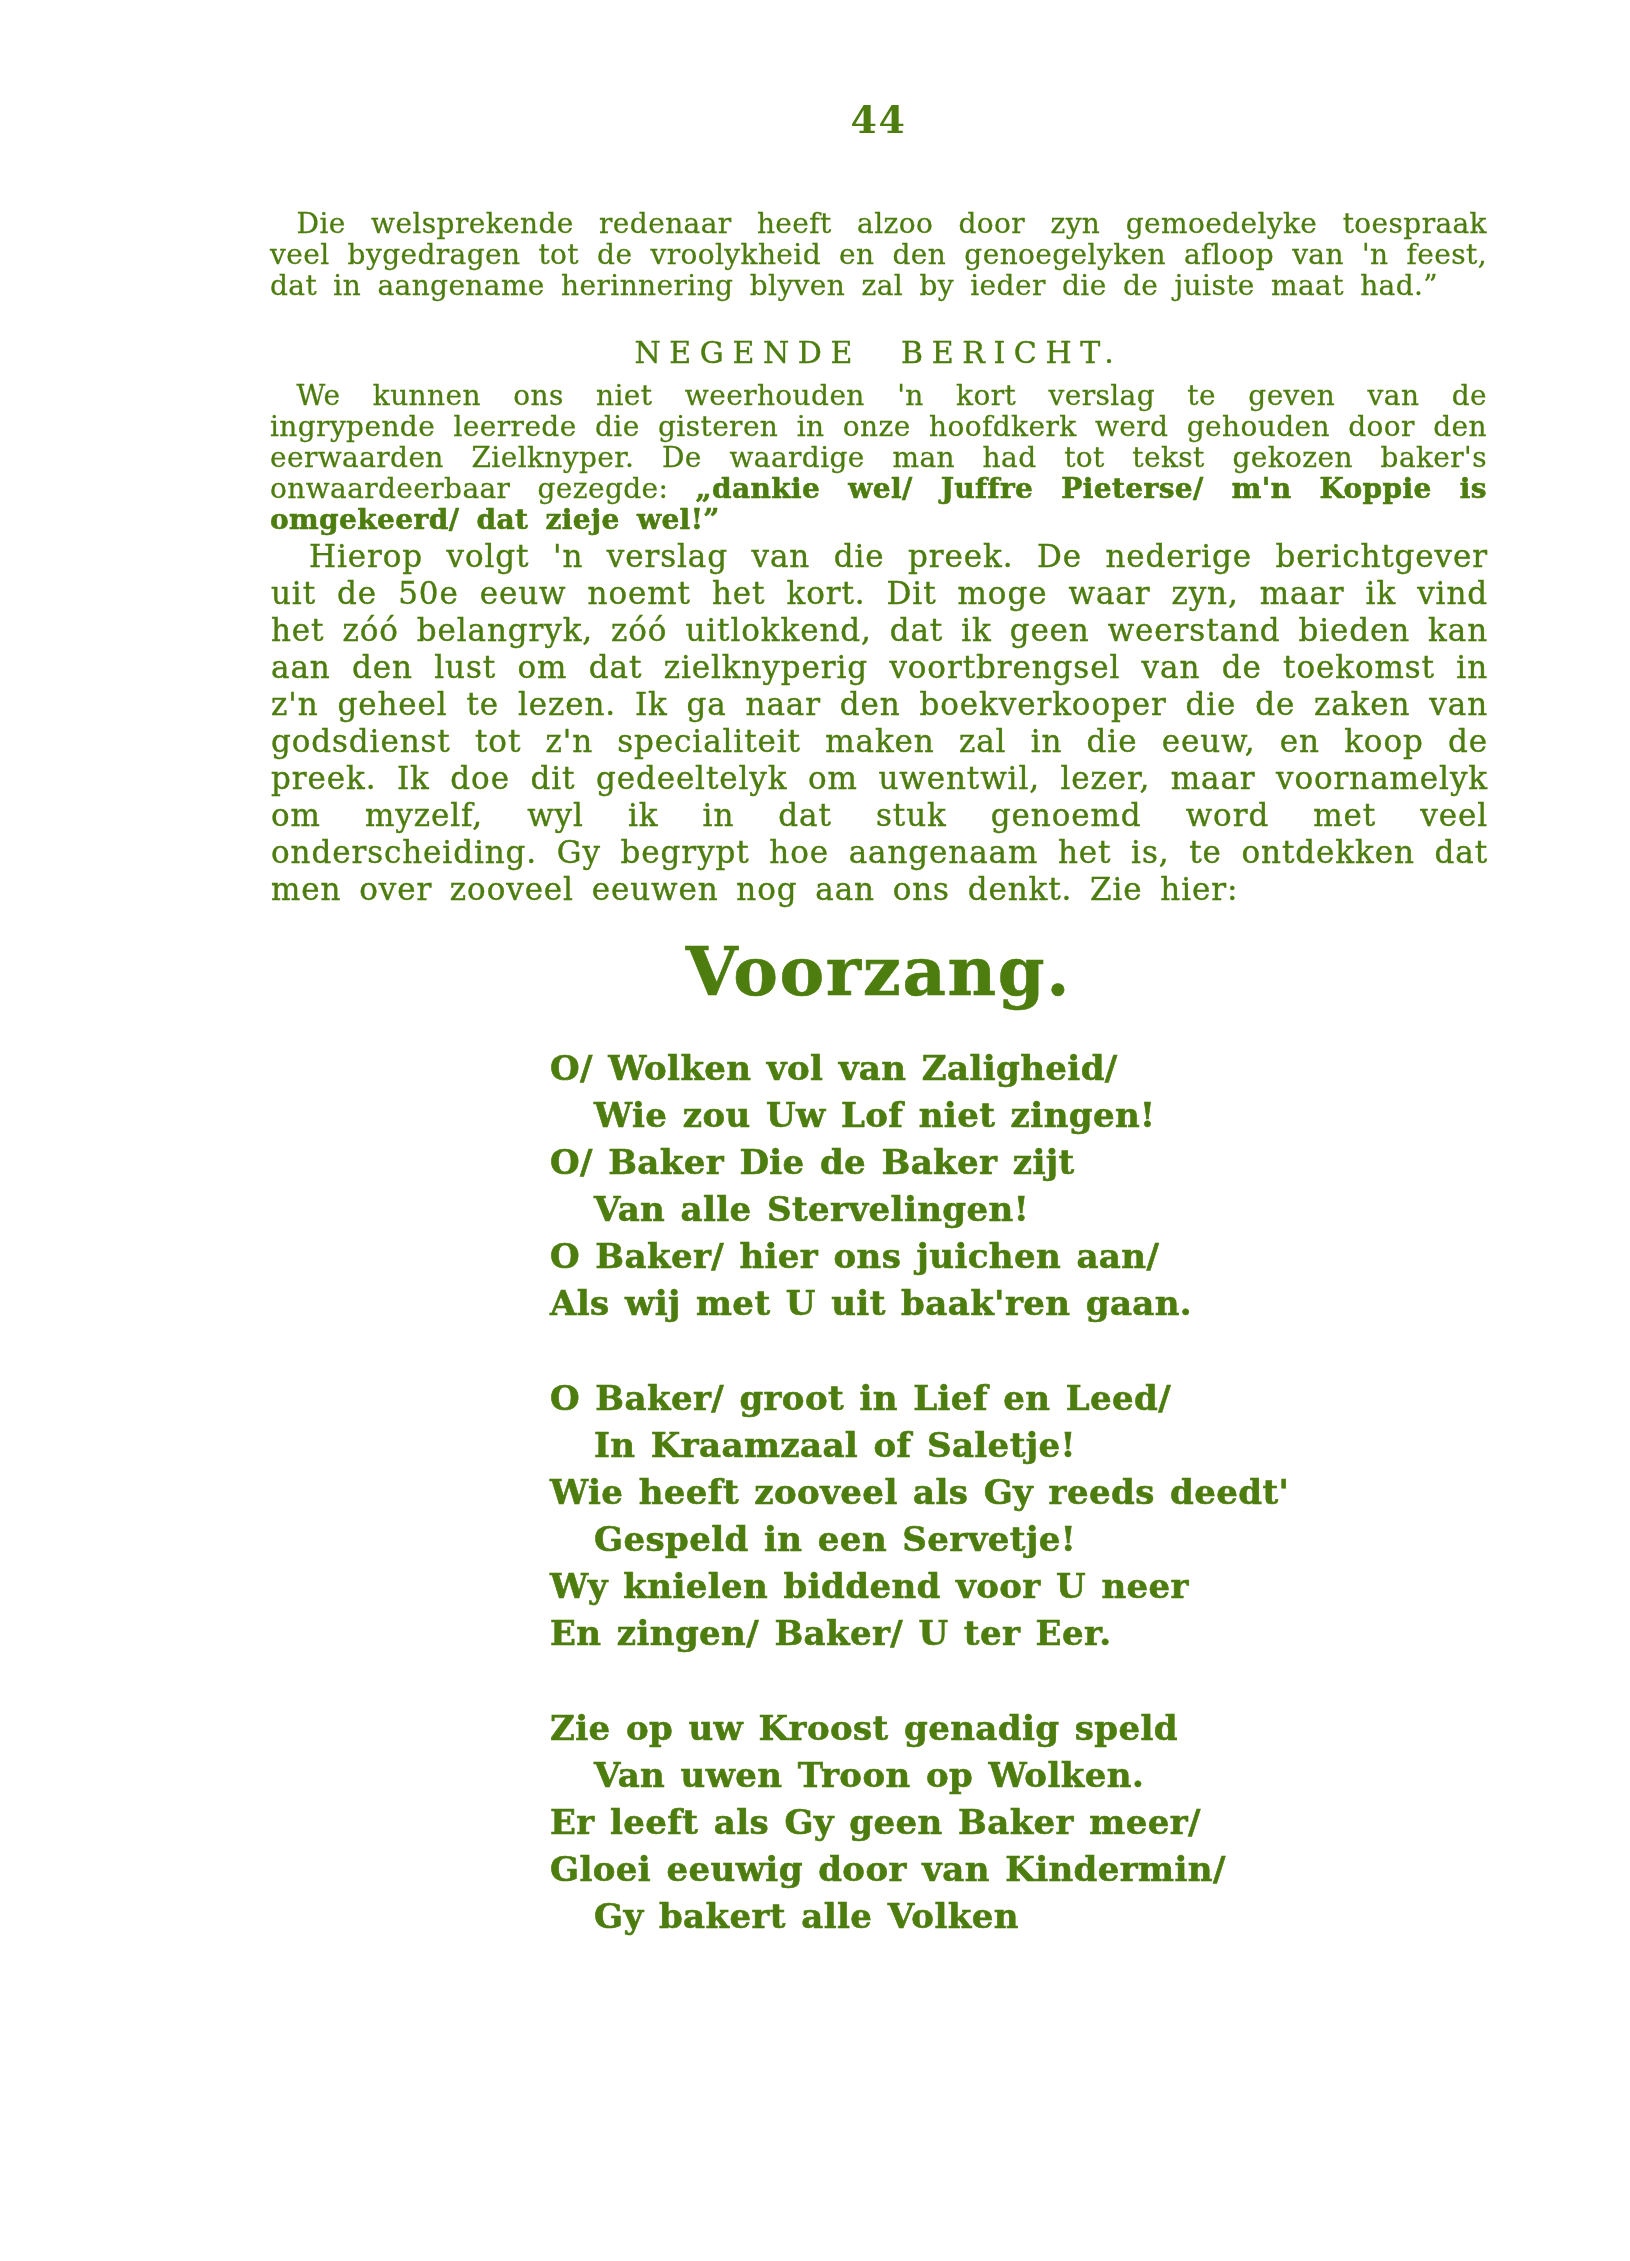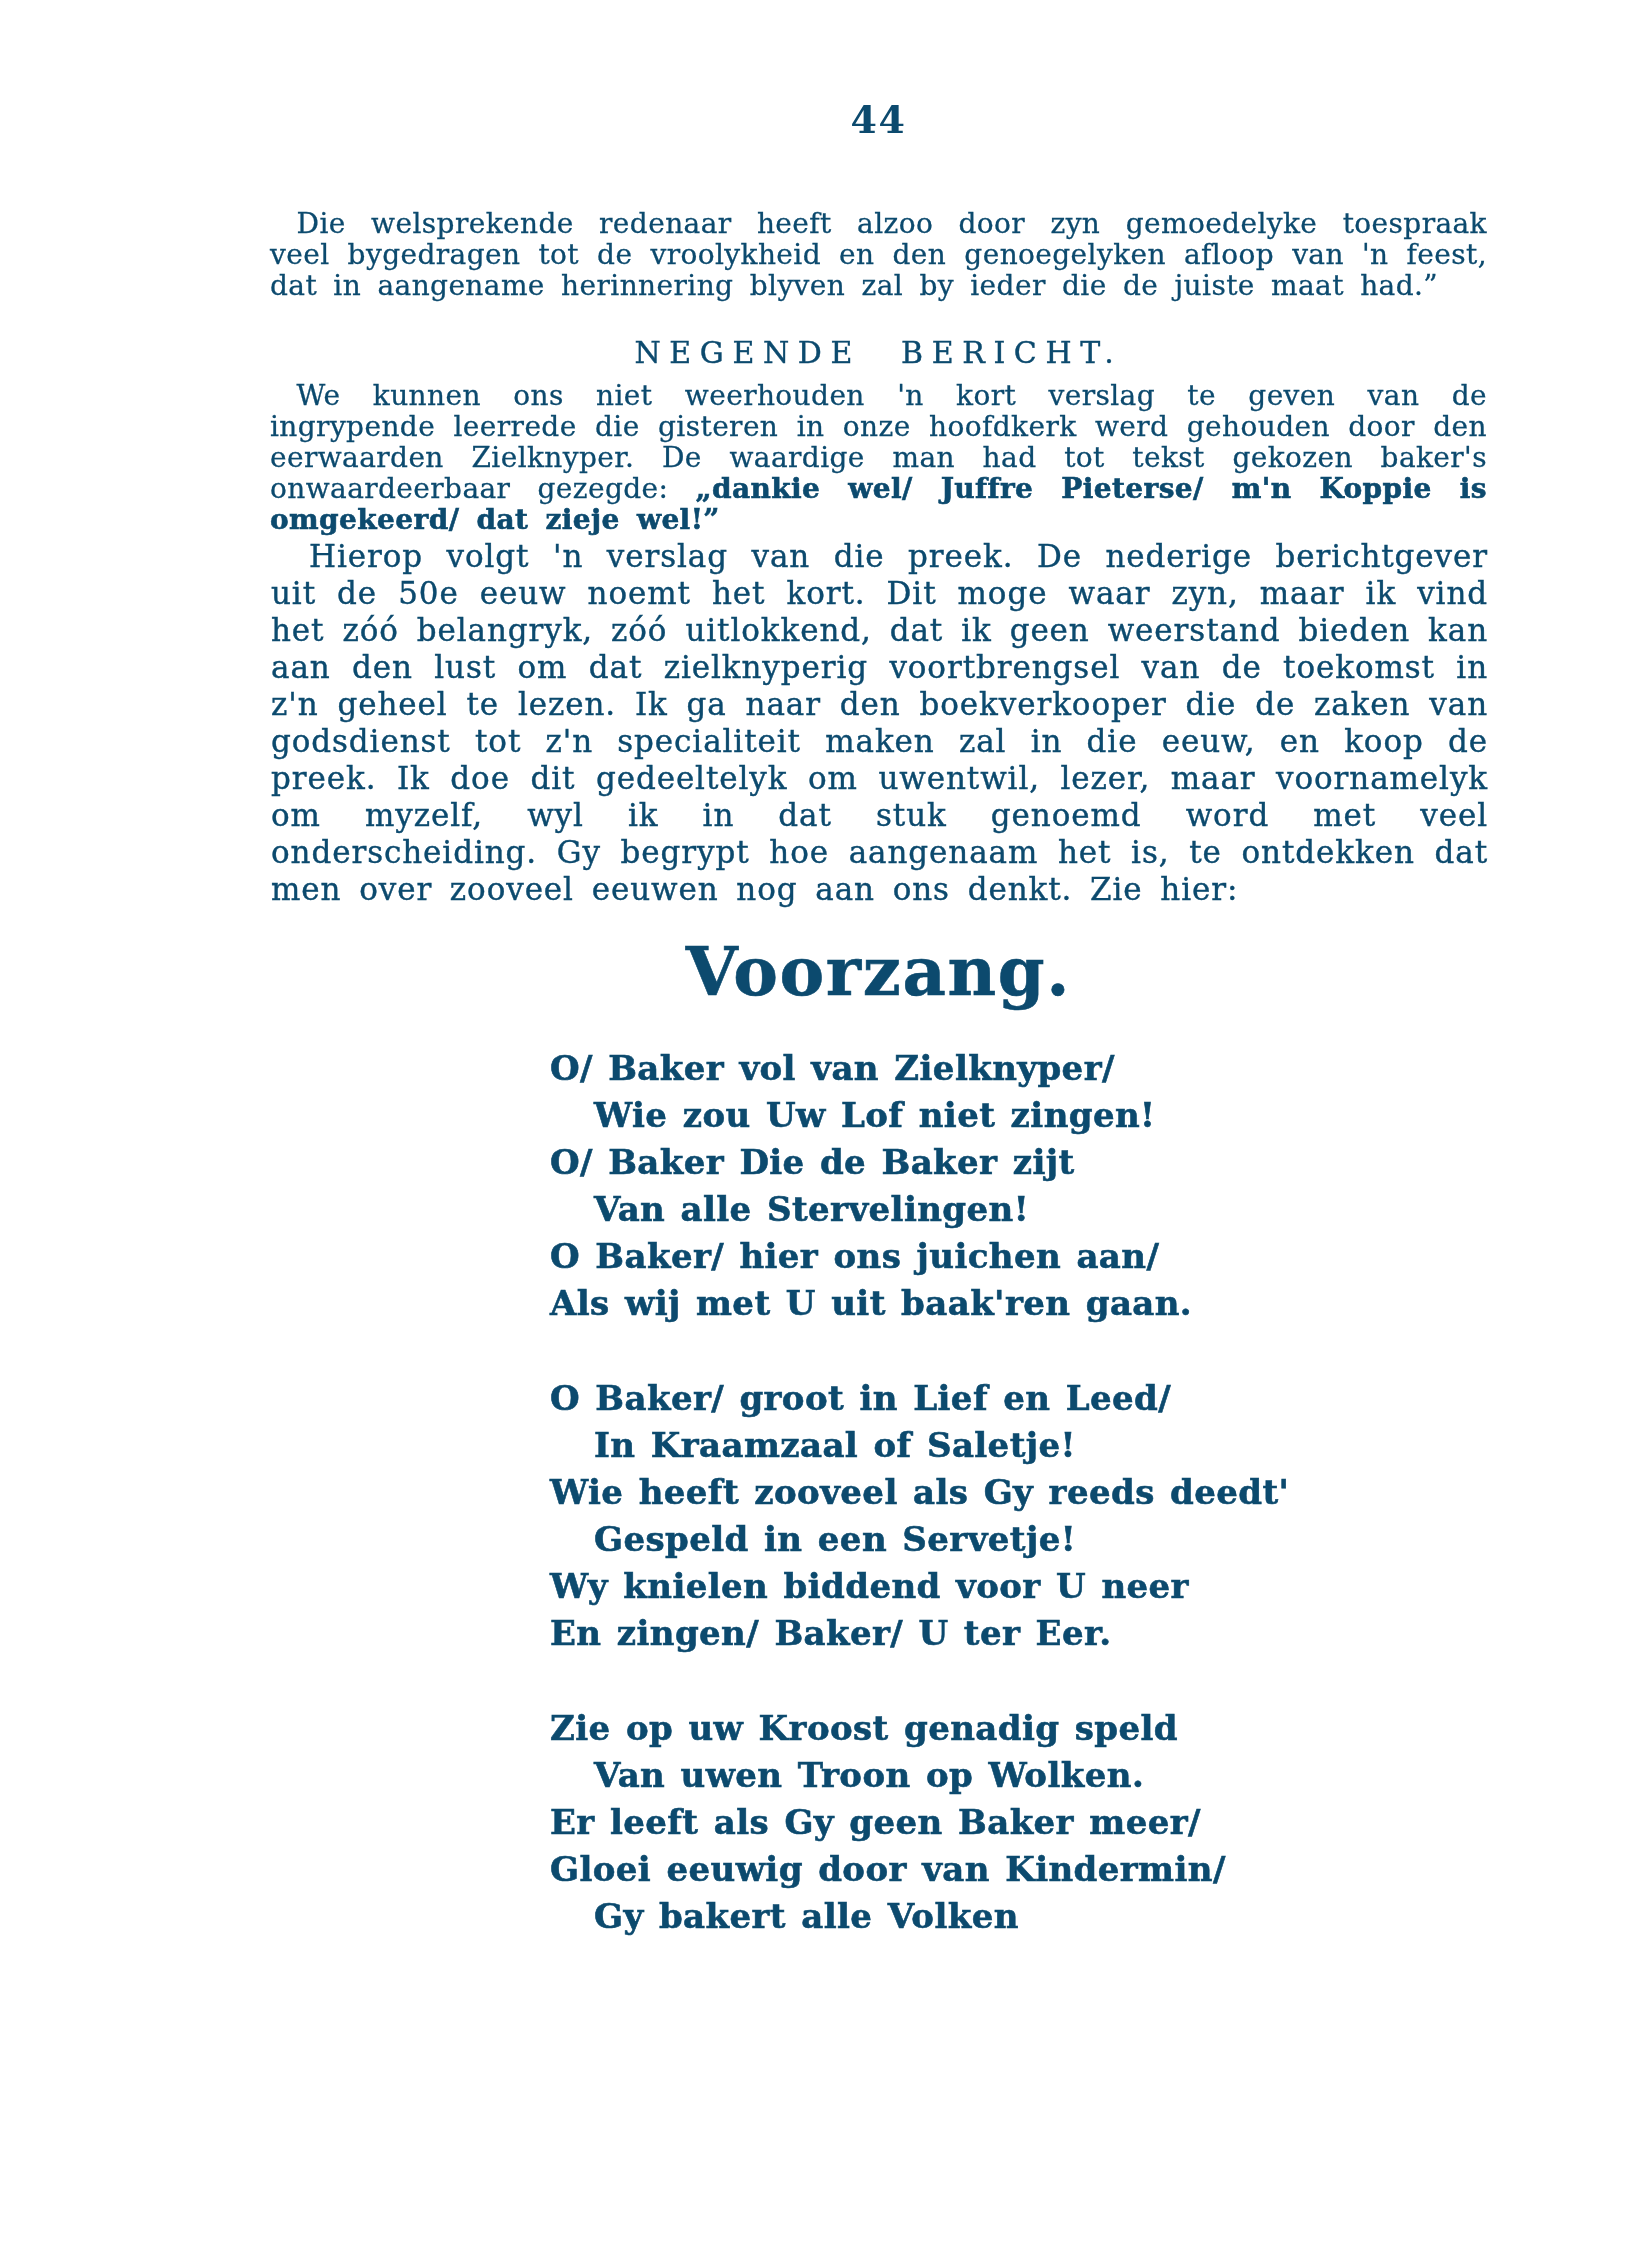--- a/index.html
+++ b/index.html
@@ -5,21 +5,21 @@
   html, body {
     margin: 0;
     padding: 0;
     background: #ffffff;
   }
   .page {
     position: relative;
     width: 1630px;
     height: 2261px;
     background: #ffffff;
-    color: #0c4a6e;
+    color: #4d7c0f;
     font-family: "DejaVu Serif", "Liberation Serif", serif;
     overflow: hidden;
   }
   .page-number {
     position: absolute;
     top: 97px;
     left: 270px;
     width: 1217px;
     text-align: center;
     font-size: 38px;
@@ -112,21 +112,21 @@
 
   <p class="small-par par-2"><span>We kunnen ons niet weerhouden 'n kort verslag te geven van de ingrypende leerrede die gisteren in onze hoofdkerk werd gehouden door den eerwaarden Zielknyper. De waardige man had tot tekst gekozen baker's onwaardeerbaar gezegde: </span><span class="fraktur">„dankie wel/ Juffre Pieterse/ m'n Koppie is omgekeerd/ dat zieje wel!”</span></p>
 
   <p class="narrative">Hierop volgt 'n verslag van die preek. De nederige berichtgever uit de 50e eeuw noemt het kort. Dit moge waar zyn, maar ik vind het zóó belangryk, zóó uitlokkend, dat ik geen weerstand bieden kan aan den lust om dat zielknyperig voortbrengsel van de toekomst in z'n geheel te lezen. Ik ga naar den boekverkooper die de zaken van godsdienst tot z'n specialiteit maken zal in die eeuw, en koop de preek. Ik doe dit gedeeltelyk om uwentwil, lezer, maar voornamelyk om myzelf, wyl ik in dat stuk genoemd word met veel onderscheiding. Gy begrypt hoe aangenaam het is, te ontdekken dat men over zooveel eeuwen nog aan ons denkt. Zie hier:</p>
 
   <div class="poem-title fraktur">Voorzang.</div>
 
   <div class="poem fraktur">
 
     <div class="stanza">
-      <div class="line">O/ Baker vol van Zielknyper/</div>
+      <div class="line">O/ Wolken vol van Zaligheid/</div>
       <div class="line indent">Wie zou Uw Lof niet zingen!</div>
       <div class="line">O/ Baker Die de Baker zijt</div>
       <div class="line indent">Van alle Stervelingen!</div>
       <div class="line">O Baker/ hier ons juichen aan/</div>
       <div class="line">Als wij met U uit baak'ren gaan.</div>
     </div>
 
     <div class="stanza">
       <div class="line">O Baker/ groot in Lief en Leed/</div>
       <div class="line indent">In Kraamzaal of Saletje!</div>

